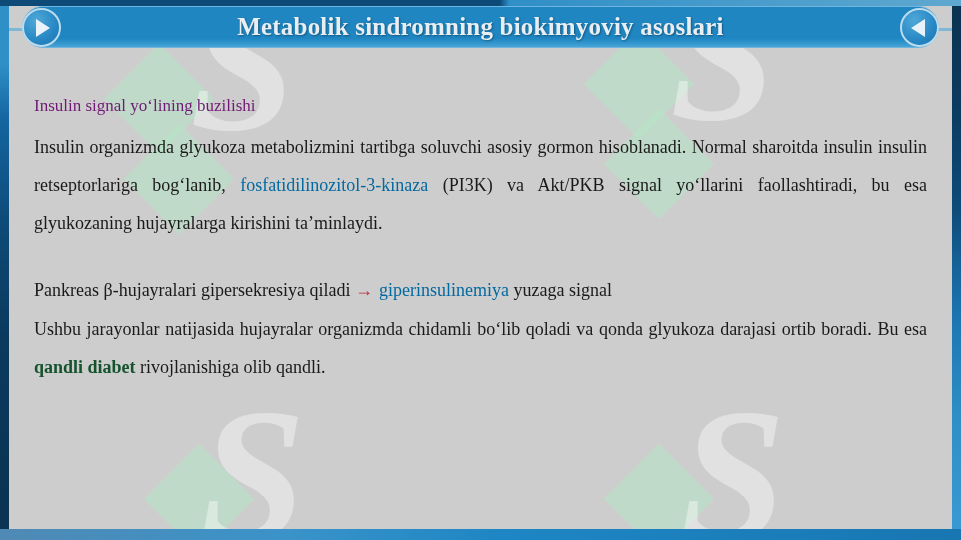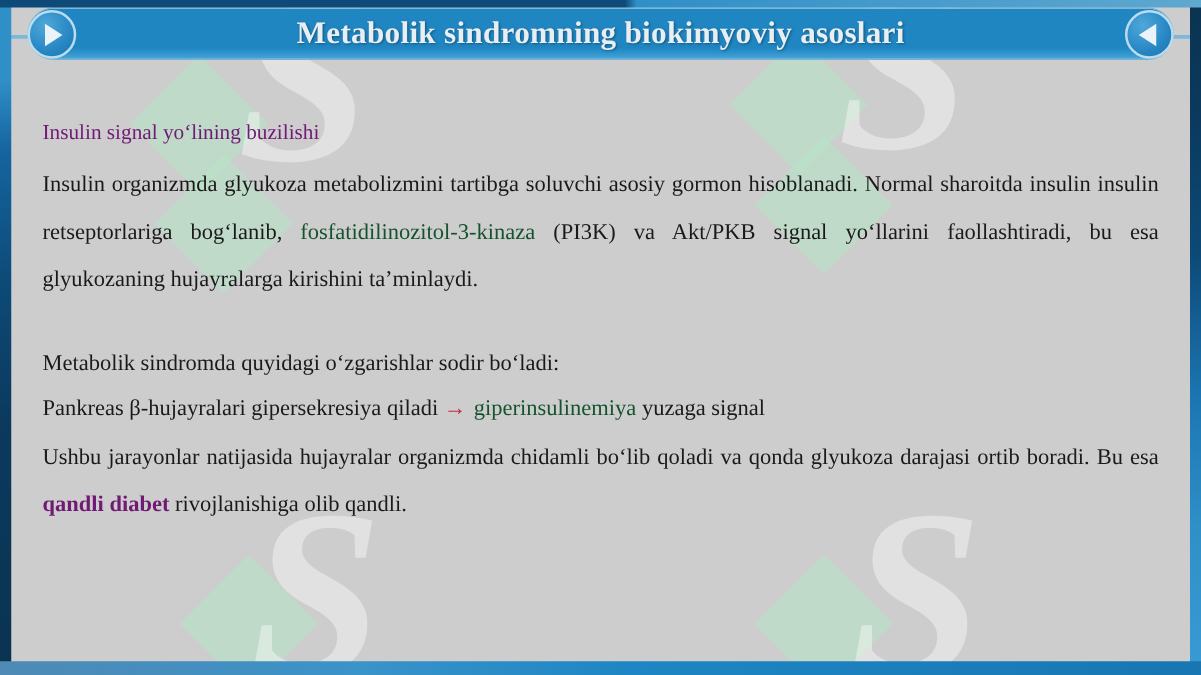--- a/index.html
+++ b/index.html
@@ -142,23 +142,23 @@
     margin: 0;
   }
   .para.last { margin-top: 0; }
   .gap { height: 30px; }
   .line {
     font-size: 18px;
     line-height: 36px;
     margin: 0;
     white-space: nowrap;
   }
-  .red { color: #14532d; }
+  .red { color: #0369a1; }
   .red-arrow { color: #c0283c; }
-  .green-bold { color: #701a75; font-weight: bold; }
+  .green-bold { color: #14532d; font-weight: bold; }
 </style>
 </head>
 <body>
 
 <div class="slide">
 
   <div class="wm wm-diamond" style="left:120px; top:60px; width:78px; height:78px; transform:rotate(45deg);"></div>
   <div class="wm wm-diamond" style="left:140px; top:140px; width:78px; height:78px; transform:rotate(45deg);"></div>
   <div class="wm wm-diamond" style="left:600px; top:45px; width:78px; height:78px; transform:rotate(45deg);"></div>
   <div class="wm wm-diamond" style="left:620px; top:125px; width:78px; height:78px; transform:rotate(45deg);"></div>
@@ -182,21 +182,20 @@
   </div>
 
   <div class="content">
 
     <div class="subhead">Insulin signal yo‘lining buzilishi</div>
 
     <p class="para"><span>Insulin organizmda glyukoza metabolizmini tartibga soluvchi asosiy gormon hisoblanadi. Normal sharoitda insulin insulin retseptorlariga bog‘lanib, </span><span class="red">fosfatidilinozitol-3-kinaza</span><span> (PI3K) va Akt/PKB signal yo‘llarini faollashtiradi, bu esa glyukozaning hujayralarga kirishini ta’minlaydi.</span></p>
 
     <div class="gap"></div>
 
-    <p class="line">Metabolik sindromda quyidagi o‘zgarishlar sodir bo‘ladi:</p>
 
 
 
     <p class="line"><span>Pankreas β-hujayralari gipersekresiya qiladi </span><span class="red-arrow">→</span><span class="red" style="margin-left:6px;margin-top:16px;">giperinsulinemiya</span><span> yuzaga signal</span></p>
 
     <p class="para last" style="margin-top:2px;"><span>Ushbu jarayonlar natijasida hujayralar organizmda chidamli bo‘lib qoladi va qonda glyukoza darajasi ortib boradi. Bu esa </span><span class="green-bold">qandli diabet</span><span> rivojlanishiga olib qandli.</span></p>
 
   </div>
 
   <div class="frame-left"></div>

